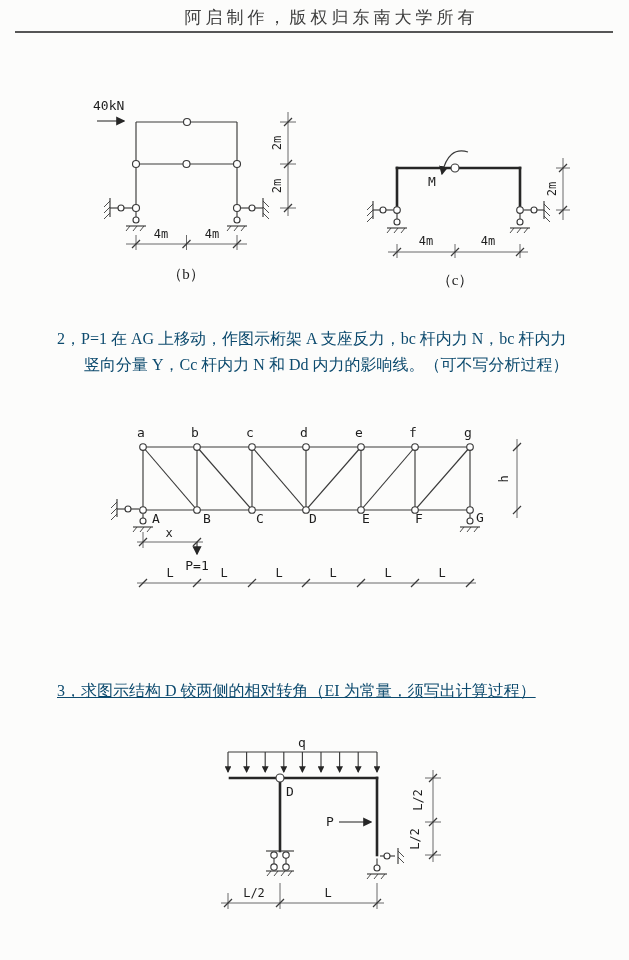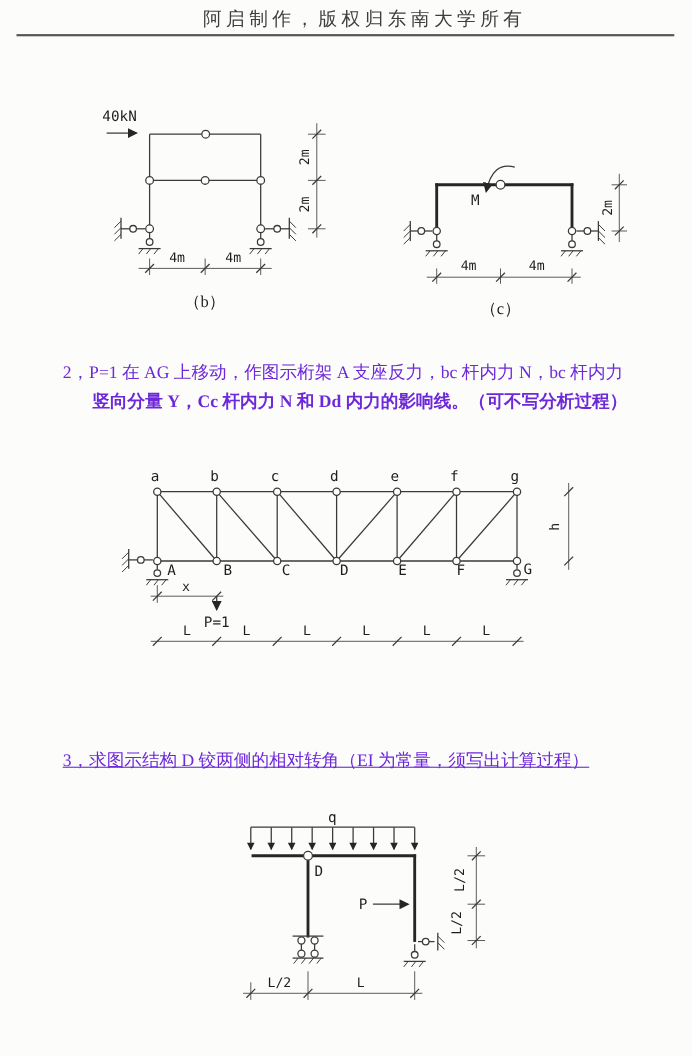--- a/index.html
+++ b/index.html
@@ -1,23 +1,23 @@
 <!DOCTYPE html>
 <html><head>
 <meta charset="utf-8">
 <style>
   html,body{margin:0;padding:0;background:#ffffff;}
   .page{position:relative;width:629px;height:960px;background:#fcfcfb;
         font-family:"Liberation Serif",serif;color:#1c1c1c;overflow:hidden;}
   .hdr{position:absolute;top:6px;left:0;width:629px;text-align:center;
        font-size:17px;letter-spacing:4px;color:#3d3d3d;white-space:nowrap;padding-left:17px;}
   .rule{position:absolute;top:31px;left:15px;width:598px;height:2px;background:#565656;}
-  .prob{position:absolute;font-size:16px;white-space:nowrap;color:#6d28d9;}
+  .prob{position:absolute;font-size:16px;white-space:nowrap;color:#0c4a6e;}
   #p2l1{left:57px;top:329px;}
-  #p2l2{left:84px;top:355px;font-weight:bold;}
+  #p2l2{left:84px;top:355px;}
   #p3l1{left:57px;top:681px;text-decoration:underline;}
   svg{position:absolute;overflow:visible;}
   #svgb{left:60px;top:88px;}
   #svgc{left:348px;top:128px;}
   #svgt{left:95px;top:415px;}
   #svgf{left:175px;top:725px;}
   .s{stroke:#3a3a3a;stroke-width:1.15;fill:none;}
   .b{stroke:#262626;stroke-width:2.6;fill:none;stroke-linecap:square;}
   .t{stroke:#5a5a5a;stroke-width:0.9;fill:none;}
   .h{stroke:#3a3a3a;stroke-width:0.9;fill:none;}

